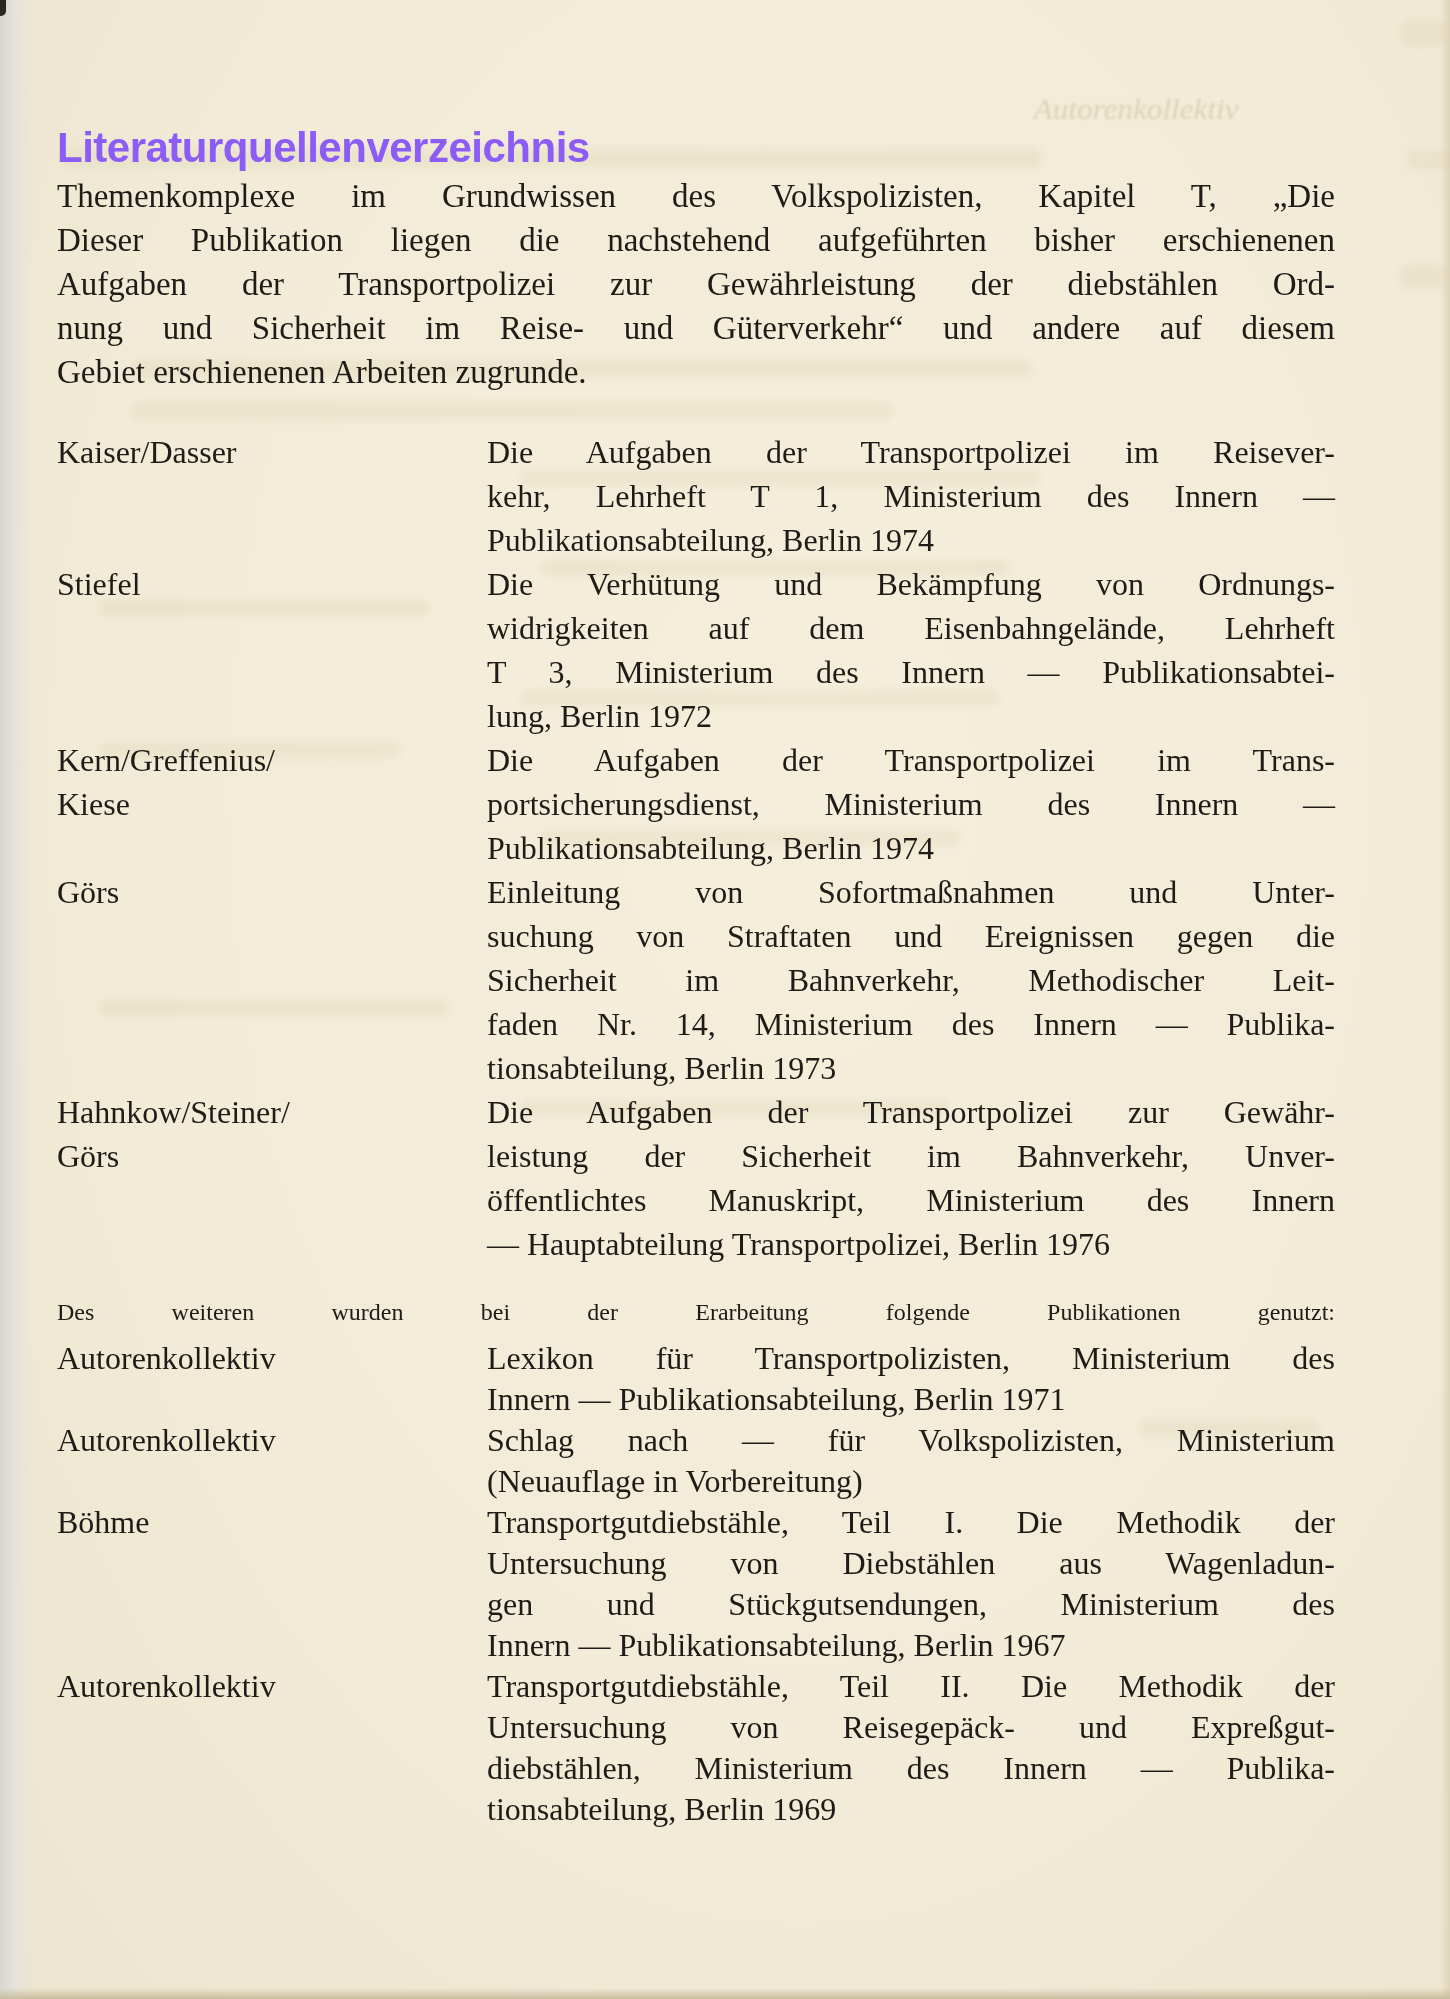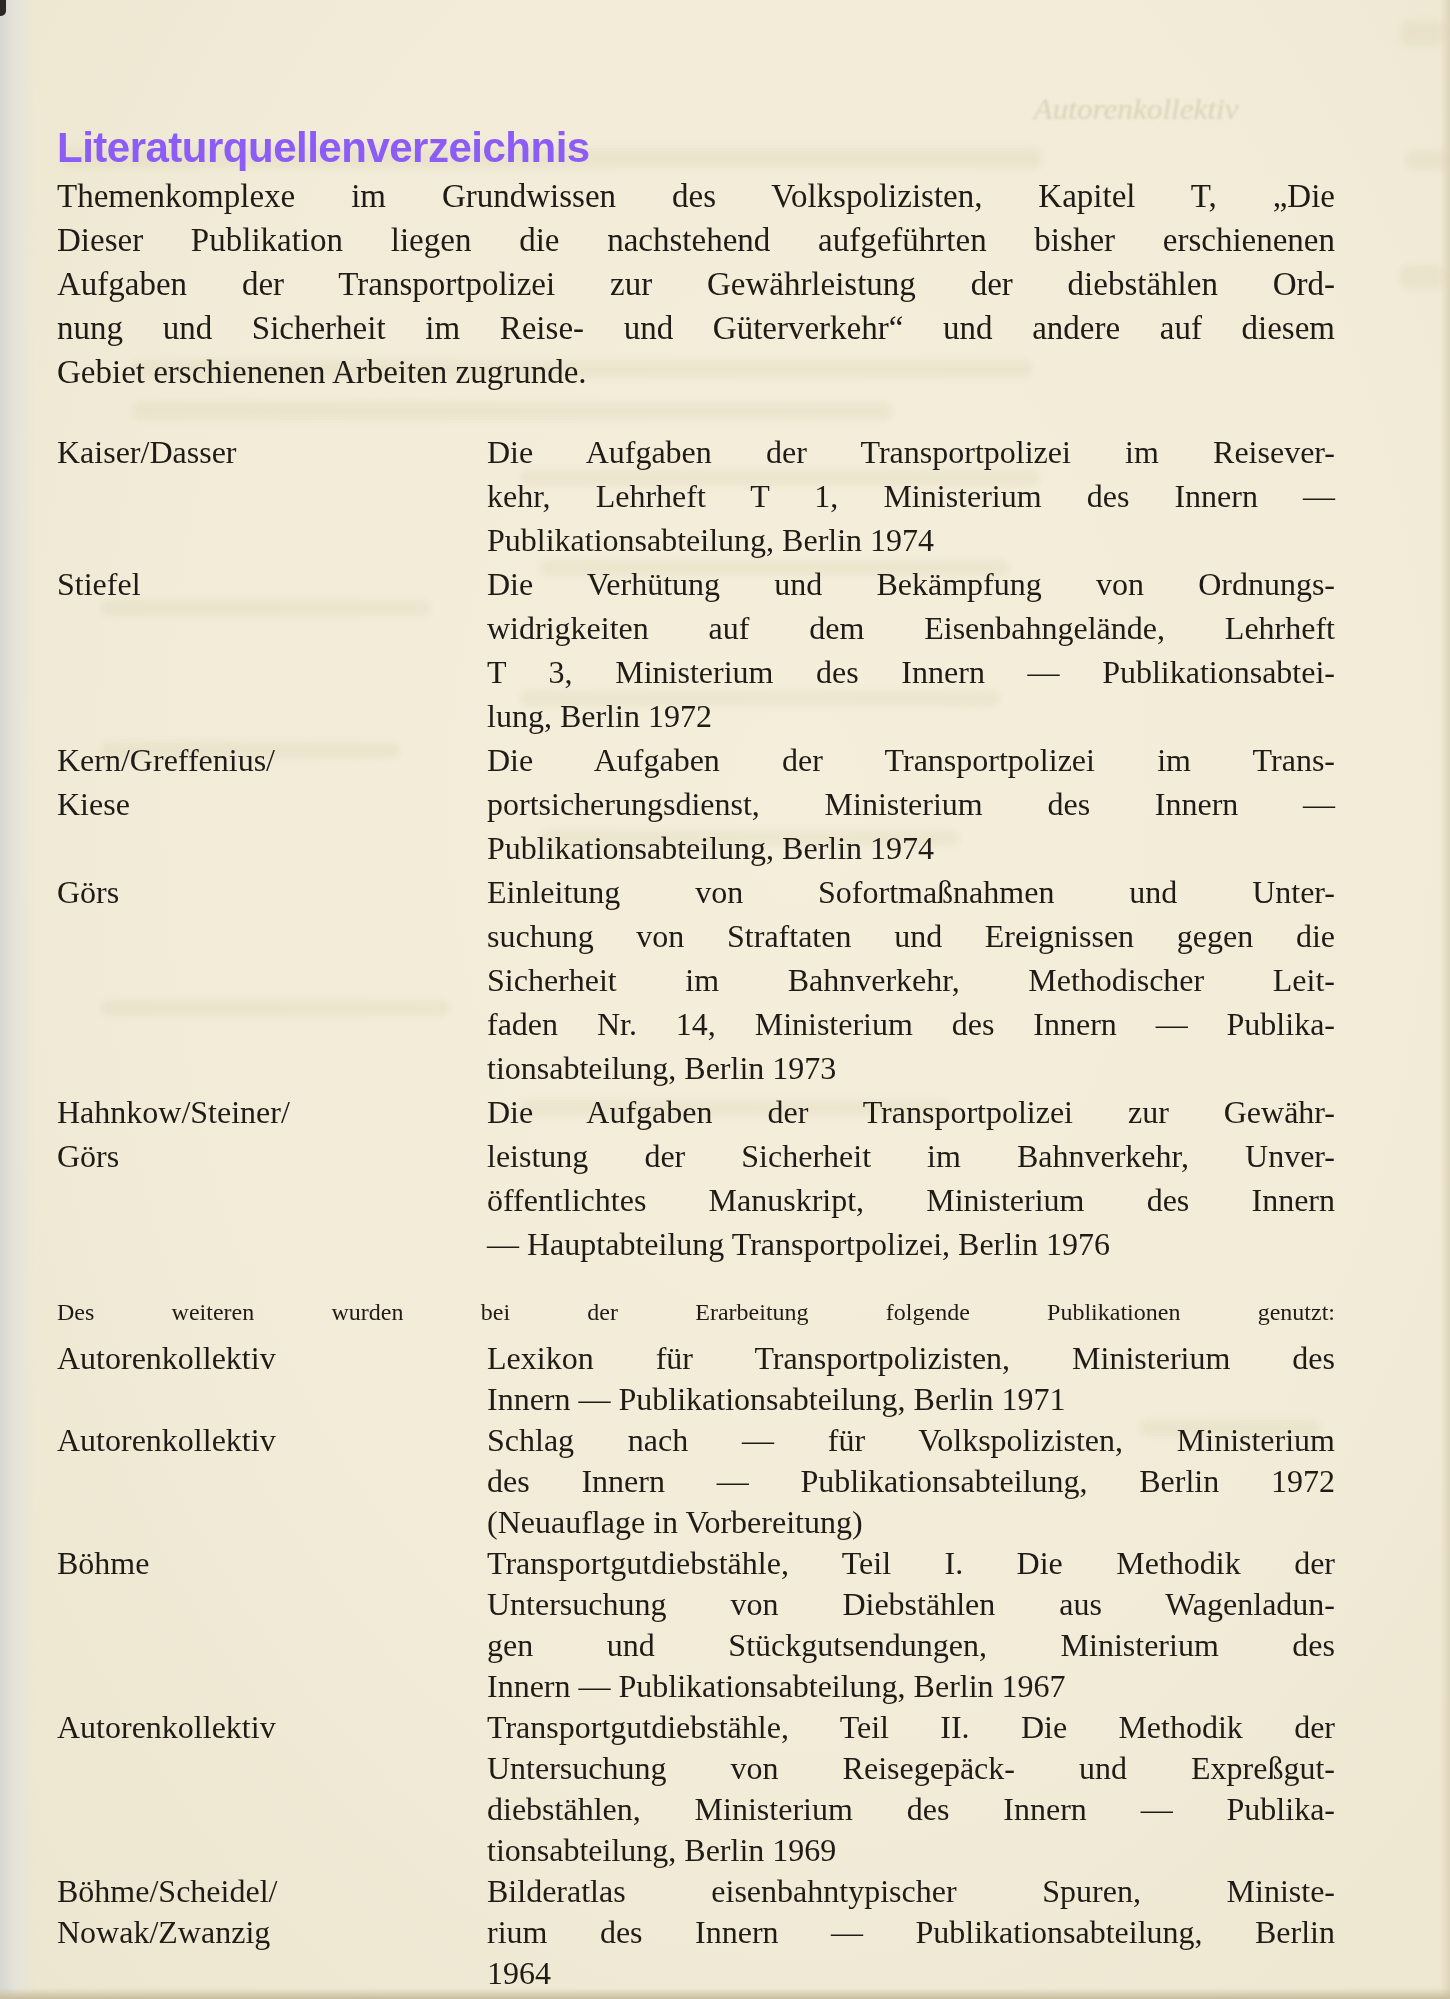--- a/index.html
+++ b/index.html
@@ -170,21 +170,20 @@
       <div class="lline">Innern — Publikationsabteilung, Berlin 1971</div>
     </div>
   </div>
 
   <div class="entry">
     <div class="author">
       <div class="lline">Autorenkollektiv</div>
     </div>
     <div>
       <div class="jline">Schlag nach — für Volkspolizisten, Ministerium</div>
-      <div class="jline">des Innern — Publikationsabteilung, Berlin 1972</div>
       <div class="lline">(Neuauflage in Vorbereitung)</div>
     </div>
   </div>
 
   <div class="entry">
     <div class="author">
       <div class="lline">Böhme</div>
     </div>
     <div>
       <div class="jline">Transportgutdiebstähle, Teil I. Die Methodik der</div>
@@ -199,25 +198,14 @@
       <div class="lline">Autorenkollektiv</div>
     </div>
     <div>
       <div class="jline">Transportgutdiebstähle, Teil II. Die Methodik der</div>
       <div class="jline">Untersuchung von Reisegepäck- und Expreßgut-</div>
       <div class="jline">diebstählen, Ministerium des Innern — Publika-</div>
       <div class="lline">tionsabteilung, Berlin 1969</div>
     </div>
   </div>
 
-  <div class="entry">
-    <div class="author">
-      <div class="lline">Böhme/Scheidel/</div>
-      <div class="lline">Nowak/Zwanzig</div>
-    </div>
-    <div>
-      <div class="jline">Bilderatlas eisenbahntypischer Spuren, Ministe-</div>
-      <div class="jline">rium des Innern — Publikationsabteilung, Berlin</div>
-      <div class="lline">1964</div>
-    </div>
-  </div>
 
 </div>
 
 </body></html>

